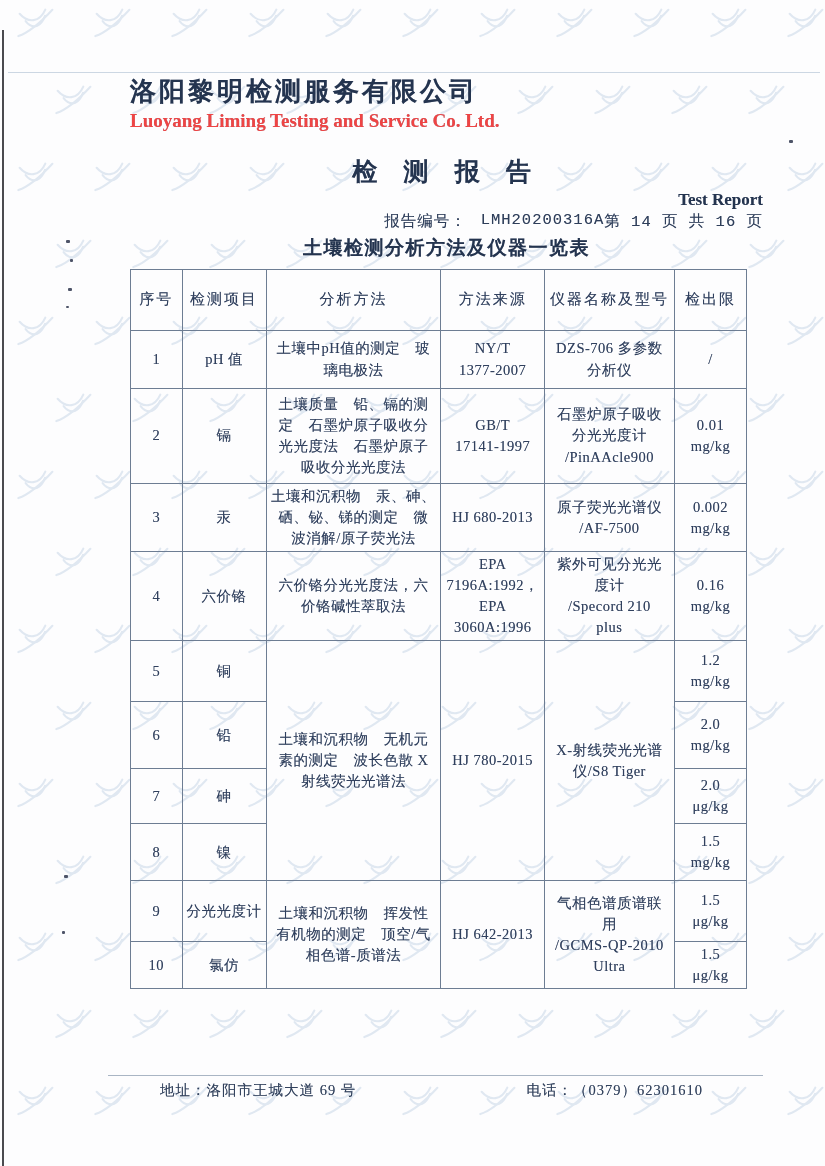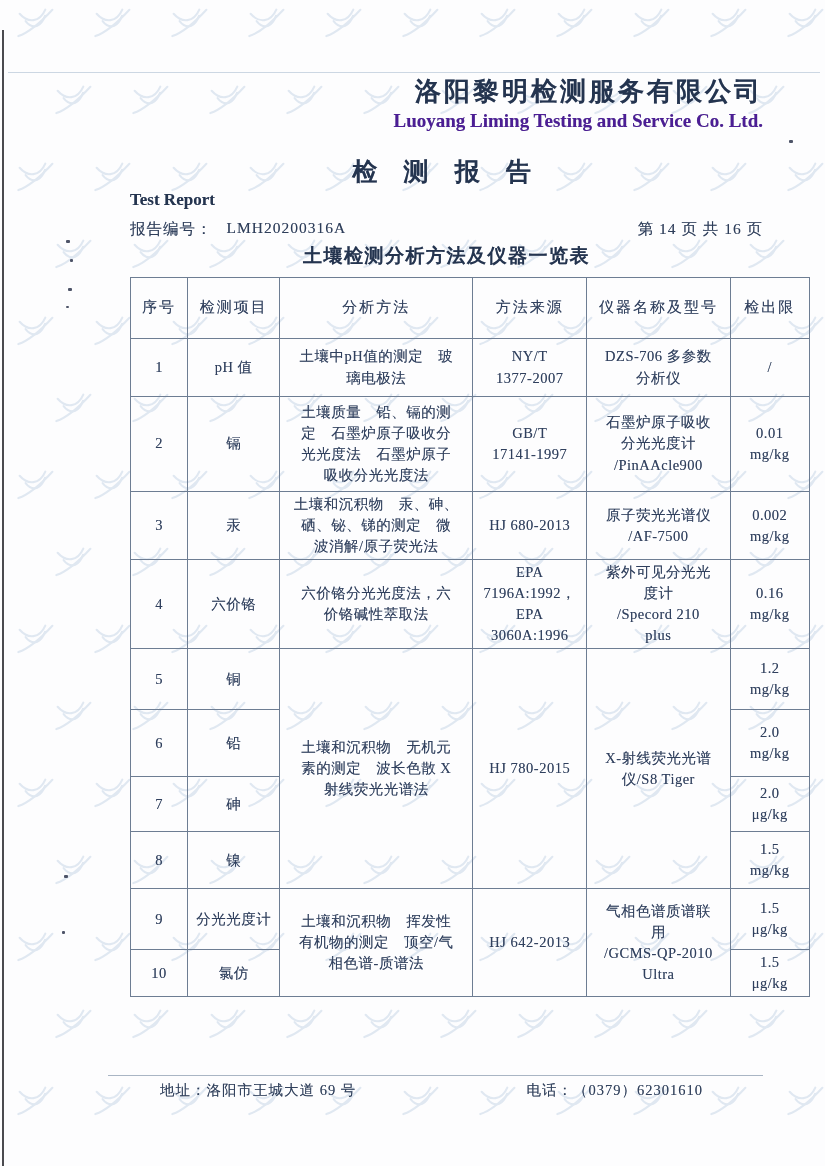--- a/index.html
+++ b/index.html
@@ -13,29 +13,29 @@
   }
   
   .wm-layer{position:absolute;inset:0;z-index:0;pointer-events:none;}
   .wm{position:absolute;opacity:.55;transform:rotate(-7deg);}
   .scan-left-edge{position:absolute;left:2px;top:30px;width:2px;height:1136px;background:#4b4b4f;z-index:3;}
   .scan-top-line{position:absolute;left:8px;top:72px;width:812px;height:1px;background:#ccd7e3;z-index:1;}
   .speck{position:absolute;background:#4e5468;border-radius:1px;z-index:3;}
   
   .content{position:absolute;left:130px;top:76px;width:633px;z-index:2;}
   .content *{text-shadow:0 0 .6px rgba(40,56,86,.45);}
-  .company-cn{font-size:26px;font-weight:bold;letter-spacing:3px;text-align:right;line-height:32px;color:#24344f;}
-  .company-en{font-size:19px;font-weight:bold;text-align:right;line-height:26px;color:#4c1d95;}
+  .company-cn{font-size:26px;font-weight:bold;letter-spacing:3px;text-align:left;line-height:32px;color:#24344f;}
+  .company-en{font-size:19px;font-weight:bold;text-align:left;line-height:26px;color:#ef4444;}
   .report-title-cn{font-size:25px;font-weight:bold;letter-spacing:10px;text-align:center;line-height:34px;margin-top:21px;color:#24344f;}
-  .report-title-en{font-size:17px;font-weight:bold;text-align:left;line-height:22px;color:#24344f;}
-  .meta-row{display:flex;justify-content:space-between;align-items:baseline;margin-top:8px;font-size:15.5px;letter-spacing:1px;}
+  .report-title-en{font-size:17px;font-weight:bold;text-align:right;line-height:22px;color:#24344f;}
+  .meta-row{display:flex;justify-content:flex-end;align-items:baseline;margin-top:0;font-size:15.5px;letter-spacing:1px;font-family:Liberation Mono, monospace;}
   .meta-left{display:flex;gap:14px;}
   .table-title{font-size:19px;font-weight:bold;text-align:center;letter-spacing:1.5px;margin-top:3px;color:#24344f;}
   
-  table.methods{border-collapse:collapse;table-layout:fixed;width:680px;margin-top:8px;}
+  table.methods{border-collapse:collapse;table-layout:fixed;width:617px;margin-top:8px;}
   table.methods th,table.methods td{
     border:1px solid #6d7d93;
     text-align:center;vertical-align:middle;
     padding:2px 3px;
     font-size:14.5px;line-height:1.45;letter-spacing:.5px;
     white-space:pre-line;
     color:#30405e;
   }
   table.methods th{font-size:15px;font-weight:normal;letter-spacing:2px;}
   .c0{width:8.4%;}.c1{width:13.6%;}.c2{width:28.4%;}.c3{width:16.8%;}.c4{width:21.1%;}.c5{width:11.7%;}

